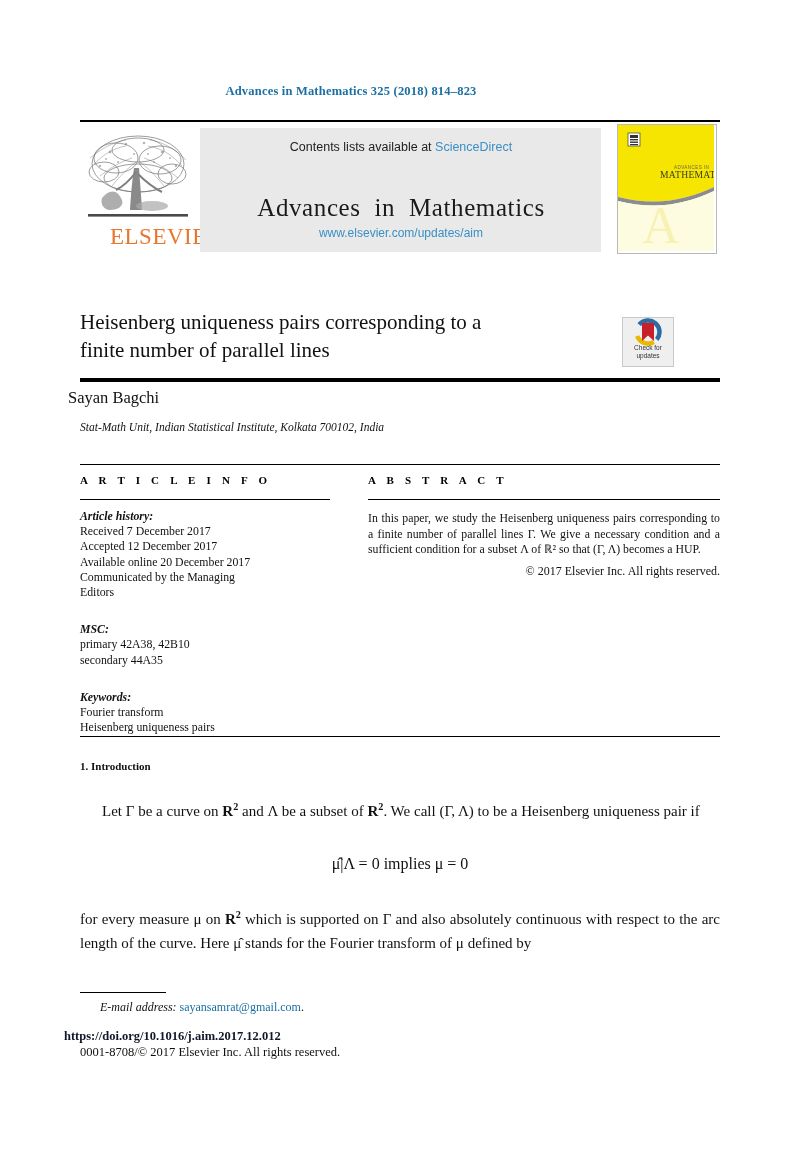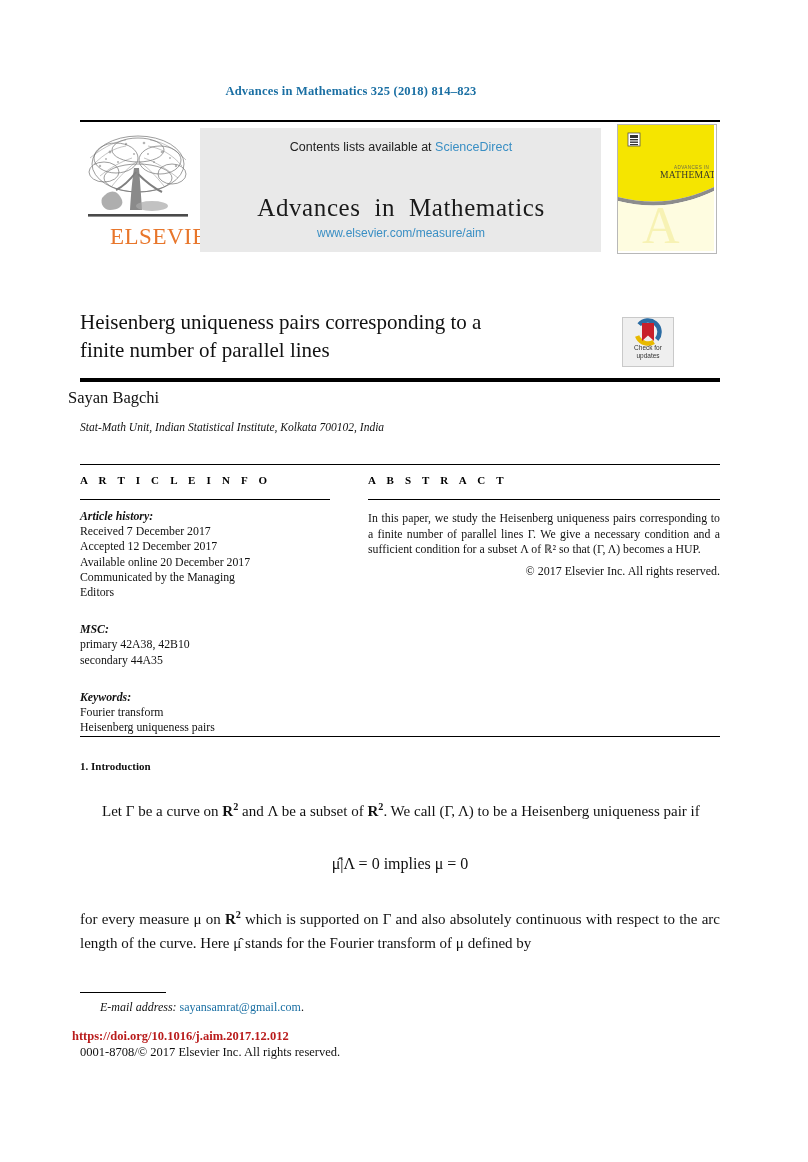--- a/index.html
+++ b/index.html
@@ -310,26 +310,26 @@
     left: 100px;
     top: 1000px;
     font-family: "Liberation Serif", serif;
     font-size: 12px;
     color: #111;
   }
   .email-line .ital { font-style: italic; }
   .email-line .mail { color: #1a6fa3; }
   .doi-line {
     position: absolute;
-    left: 72px;
+    left: 64px;
     top: 1029px;
     font-family: "Liberation Serif", serif;
     font-size: 12.5px;
     font-weight: bold;
-    color: #b91c1c;
+    color: #0f172a;
   }
   .issn-line {
     position: absolute;
     left: 80px;
     top: 1045px;
     font-family: "Liberation Serif", serif;
     font-size: 12.5px;
     color: #111;
   }
 </style>
@@ -393,21 +393,21 @@
 
     <div class="masthead-center">
       <div class="contents-line">
         <span>Contents lists available at </span><span class="sd">ScienceDirect</span>
       </div>
       <div class="journal-title">
         <span>Advances</span><span class="gap"></span>
         <span>in</span><span class="gap"></span>
         <span>Mathematics</span>
       </div>
-      <div class="journal-url">www.elsevier.com/measure/aim</div>
+      <div class="journal-url">www.elsevier.com/updates/aim</div>
     </div>
 
     <div class="cover-thumb">
       <svg width="96" height="126" viewBox="0 0 96 126" xmlns="http://www.w3.org/2000/svg">
         <rect x="0" y="0" width="96" height="126" fill="#ffffff"></rect>
         <path d="M0 0 H96 V62 C70 74, 40 82, 0 72 Z" fill="#F5E500"></path>
         <path d="M0 72 C40 82, 70 74, 96 62 L96 66 C70 78, 40 86, 0 76 Z" fill="#8c8c8c"></path>
         <path d="M0 76 C40 86, 70 78, 96 66 V126 H0 Z" fill="#FEFCE0"></path>
         <text x="24" y="118" font-family="Liberation Serif, serif" font-size="52" fill="#F7F2B0" opacity="0.9">A</text>
         <g>

